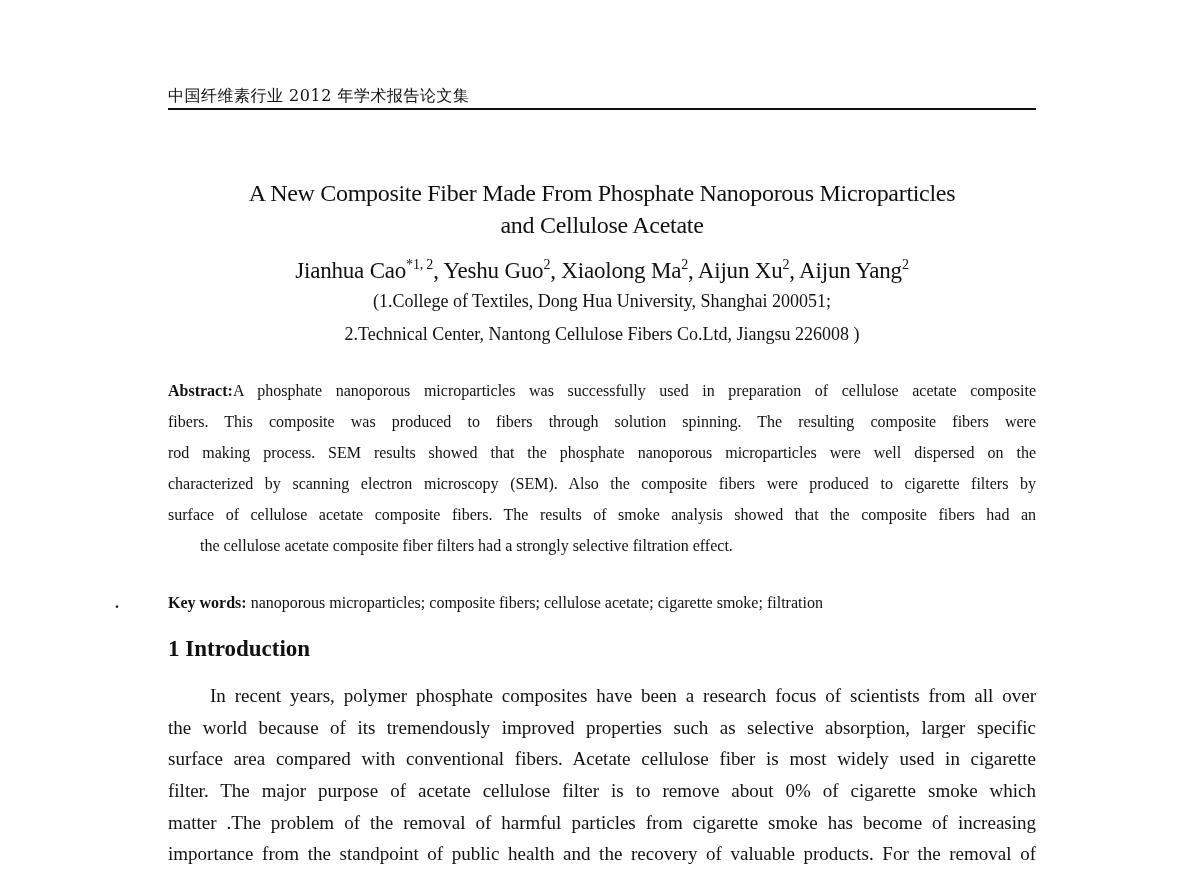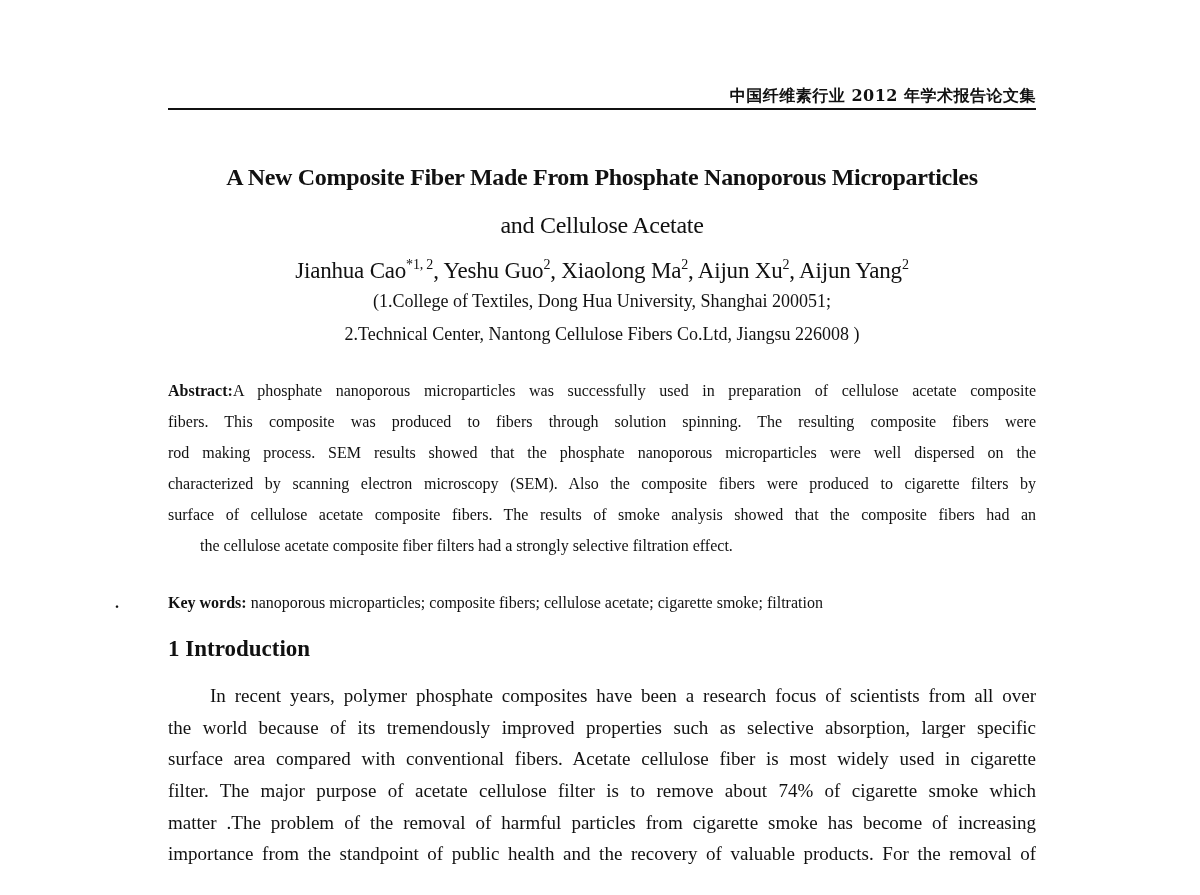--- a/index.html
+++ b/index.html
@@ -19,23 +19,23 @@
       position: absolute;
       left: 0; top: 0;
       width: 1200px;
       height: 895px;
     }
     .running-header {
       position: absolute;
       left: 168px;
       top: 86px;
       width: 868px;
-      text-align: right;
+      text-align: left;
       font-family: "DejaVu Serif", "Liberation Serif", serif;
-      font-weight: bold;
+      font-weight: normal;
       font-size: 16px;
       line-height: 20px;
       letter-spacing: 0.5px;
     }
     .header-rule {
       position: absolute;
       left: 168px;
       top: 108px;
       width: 868px;
       height: 0;
@@ -43,21 +43,21 @@
     }
     .title-line {
       position: absolute;
       left: 168px;
       width: 868px;
       text-align: center;
       font-size: 24px;
       line-height: 30px;
       letter-spacing: -0.3px;
     }
-    .title-1 { top: 162px; font-weight: bold; }
+    .title-1 { top: 178px; }
     .title-2 { top: 210px; }
     .authors {
       position: absolute;
       left: 168px;
       width: 868px;
       top: 256px;
       text-align: center;
       font-size: 23px;
       line-height: 30px;
       letter-spacing: -0.2px;
@@ -179,18 +179,18 @@
   <div class="keywords">
     <span class="kw-dot">.</span><span class="label-bold">Key words:</span><span> nanoporous microparticles; composite fibers; cellulose acetate; cigarette smoke; filtration</span>
   </div>
 
   <div class="section-heading">1 Introduction</div>
 
   <div class="body-text">
     <span class="line indent">In recent years, polymer phosphate composites have been a research focus of scientists from all over</span>
     <span class="line">the world because of its tremendously improved properties such as selective absorption, larger specific</span>
     <span class="line">surface area compared with conventional fibers. Acetate cellulose fiber is most widely used in cigarette</span>
-    <span class="line">filter. The major purpose of acetate cellulose filter is to remove about 74% of cigarette smoke which</span>
+    <span class="line">filter. The major purpose of acetate cellulose filter is to remove about 0% of cigarette smoke which</span>
     <span class="line">matter .The problem of the removal of harmful particles from cigarette smoke has become of increasing</span>
     <span class="line">importance from the standpoint of public health and the recovery of valuable products. For the removal of</span>
   </div>
 
 </div>
 
 </body></html>

